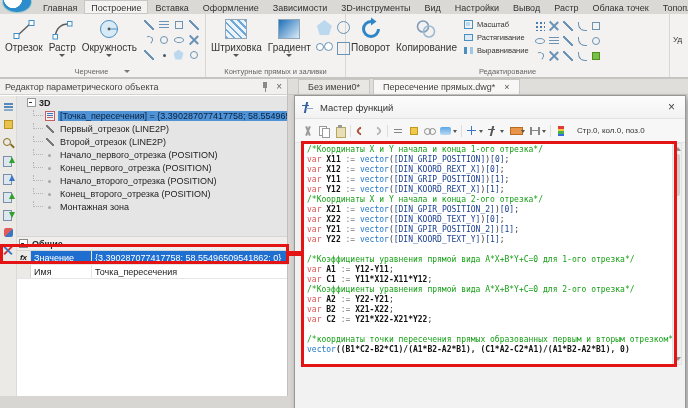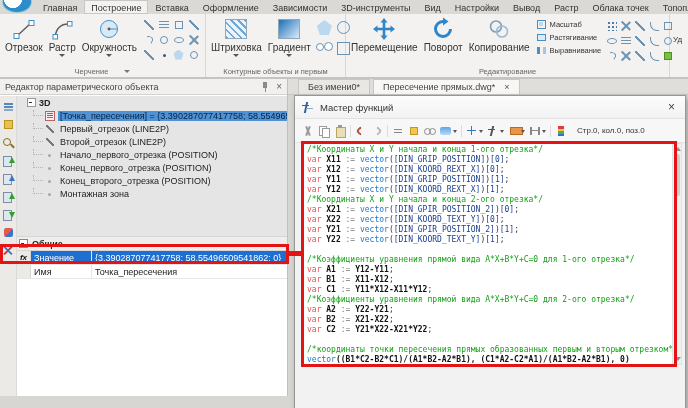--- a/index.html
+++ b/index.html
@@ -256,34 +256,26 @@
           <span class="caret"></span>
         </div>
         <div class="minigrid" style="grid-template-columns:repeat(2,19px);grid-auto-rows:21px">
           <i class="mi mi2 pg"></i>
           <i class="mi mi2 ci"></i>
           <i class="mi mi2 cl"></i>
           <i class="mi mi2 sq"></i>
         </div>
       </div>
       <div class="glabel">
-          <span>Контурные объекты и первым</span>
+          <span>Контурные прямых и заливки</span>
         </div>
     </div>
 
     <div class="rgroup" style="width:324px">
       <div class="gbody">
-        <div class="bigbtn">
-          <span class="bicon">
-            <svg width="24" height="24" viewBox="0 0 24 24">
-                <path d="M12 1 L15.5 5.5 H13.3 V10.7 H18.5 V8.5 L23 12 L18.5 15.5 V13.3 H13.3 V18.5 H15.5 L12 23 L8.5 18.5 H10.7 V13.3 H5.5 V15.5 L1 12 L5.5 8.5 V10.7 H10.7 V5.5 H8.5 Z" fill="#2e86c8"></path>
-              </svg>
-          </span>
-          <span class="blabel">Перемещение</span>
-        </div>
         <div class="bigbtn">
           <span class="bicon">
             <svg width="24" height="24" viewBox="0 0 24 24">
                 <path d="M19.5 12 A 7.5 7.5 0 1 1 12 4.5" fill="none" stroke="#2e86c8" stroke-width="3"></path>
                 <polygon points="12,0.5 12,8.5 17.5,4.5" fill="#2e86c8"></polygon>
               </svg>
           </span>
           <span class="blabel">Поворот</span>
         </div>
         <div class="bigbtn">
@@ -379,20 +371,25 @@
           </div>
           <div class="trow item">
             <span class="tjoint"></span>
             <span class="ticon ti-position"></span>
             <span class="tlabel">Начало_первого_отрезка (POSITION)</span>
           </div>
           <div class="trow item">
             <span class="tjoint"></span>
             <span class="ticon ti-position"></span>
             <span class="tlabel">Конец_первого_отрезка (POSITION)</span>
+          </div>
+          <div class="trow item">
+            <span class="tjoint"></span>
+            <span class="ticon ti-position"></span>
+            <span class="tlabel">Начало_второго_отрезка (POSITION)</span>
           </div>
           <div class="trow item">
             <span class="tjoint"></span>
             <span class="ticon ti-position"></span>
             <span class="tlabel">Конец_второго_отрезка (POSITION)</span>
           </div>
           <div class="trow item">
             <span class="tjoint"></span>
             <span class="ticon ti-position"></span>
             <span class="tlabel">Монтажная зона</span>
@@ -474,21 +471,20 @@
           <div class="cline"><span class="t-k">var </span><span class="t-v">Y11 </span><span class="t-o">:= </span><span class="t-f">vector</span><span class="t-p">(</span><span class="t-b">[DIN_GRIP_POSITION]</span><span class="t-p">)</span><span class="t-b">[1]</span><span class="t-p">;</span></div>
           <div class="cline"><span class="t-k">var </span><span class="t-v">Y12 </span><span class="t-o">:= </span><span class="t-f">vector</span><span class="t-p">(</span><span class="t-b">[DIN_KOORD_REXT_X]</span><span class="t-p">)</span><span class="t-b">[1]</span><span class="t-p">;</span></div>
           <div class="cline"><span class="t-c">/*Координаты X и Y начала и конца 2-ого отрезка*/</span></div>
           <div class="cline"><span class="t-k">var </span><span class="t-v">X21 </span><span class="t-o">:= </span><span class="t-f">vector</span><span class="t-p">(</span><span class="t-b">[DIN_GPIR_POSITION_2]</span><span class="t-p">)</span><span class="t-b">[0]</span><span class="t-p">;</span></div>
           <div class="cline"><span class="t-k">var </span><span class="t-v">X22 </span><span class="t-o">:= </span><span class="t-f">vector</span><span class="t-p">(</span><span class="t-b">[DIN_KOORD_TEXT_Y]</span><span class="t-p">)</span><span class="t-b">[0]</span><span class="t-p">;</span></div>
           <div class="cline"><span class="t-k">var </span><span class="t-v">Y21 </span><span class="t-o">:= </span><span class="t-f">vector</span><span class="t-p">(</span><span class="t-b">[DIN_GPIR_POSITION_2]</span><span class="t-p">)</span><span class="t-b">[1]</span><span class="t-p">;</span></div>
           <div class="cline"><span class="t-k">var </span><span class="t-v">Y22 </span><span class="t-o">:= </span><span class="t-f">vector</span><span class="t-p">(</span><span class="t-b">[DIN_KOORD_TEXT_Y]</span><span class="t-p">)</span><span class="t-b">[1]</span><span class="t-p">;</span></div>
           <div class="cline"></div>
           <div class="cline"><span class="t-c">/*Коэффициенты уравнения прямой вида A*X+B*Y+C=0 для 1-ого отрезка*/</span></div>
           <div class="cline"><span class="t-k">var </span><span class="t-v">A1 </span><span class="t-o">:= </span><span class="t-v">Y12-Y11</span><span class="t-p">;</span></div>
-          <div class="cline"><span class="t-k">var </span><span class="t-v">B1 </span><span class="t-o">:= </span><span class="t-v">X11-X12</span><span class="t-p">;</span></div>
           <div class="cline"><span class="t-k">var </span><span class="t-v">C1 </span><span class="t-o">:= </span><span class="t-v">Y11*X12-X11*Y12</span><span class="t-p">;</span></div>
           <div class="cline"><span class="t-c">/*Коэффициенты уравнения прямой вида A*X+B*Y+C=0 для 2-ого отрезка*/</span></div>
           <div class="cline"><span class="t-k">var </span><span class="t-v">A2 </span><span class="t-o">:= </span><span class="t-v">Y22-Y21</span><span class="t-p">;</span></div>
           <div class="cline"><span class="t-k">var </span><span class="t-v">B2 </span><span class="t-o">:= </span><span class="t-v">X21-X22</span><span class="t-p">;</span></div>
           <div class="cline"><span class="t-k">var </span><span class="t-v">C2 </span><span class="t-o">:= </span><span class="t-v">Y21*X22-X21*Y22</span><span class="t-p">;</span></div>
           <div class="cline"></div>
           <div class="cline"><span class="t-c">/*координаты точки пересечения прямых образованных первым и вторым отрезком*/</span></div>
           <div class="cline"><span class="t-f">vector</span><span class="t-v">((B1*C2-B2*C1)/(A1*B2-A2*B1), (C1*A2-C2*A1)/(A1*B2-A2*B1), 0)</span></div>
         </div>
       </div>

